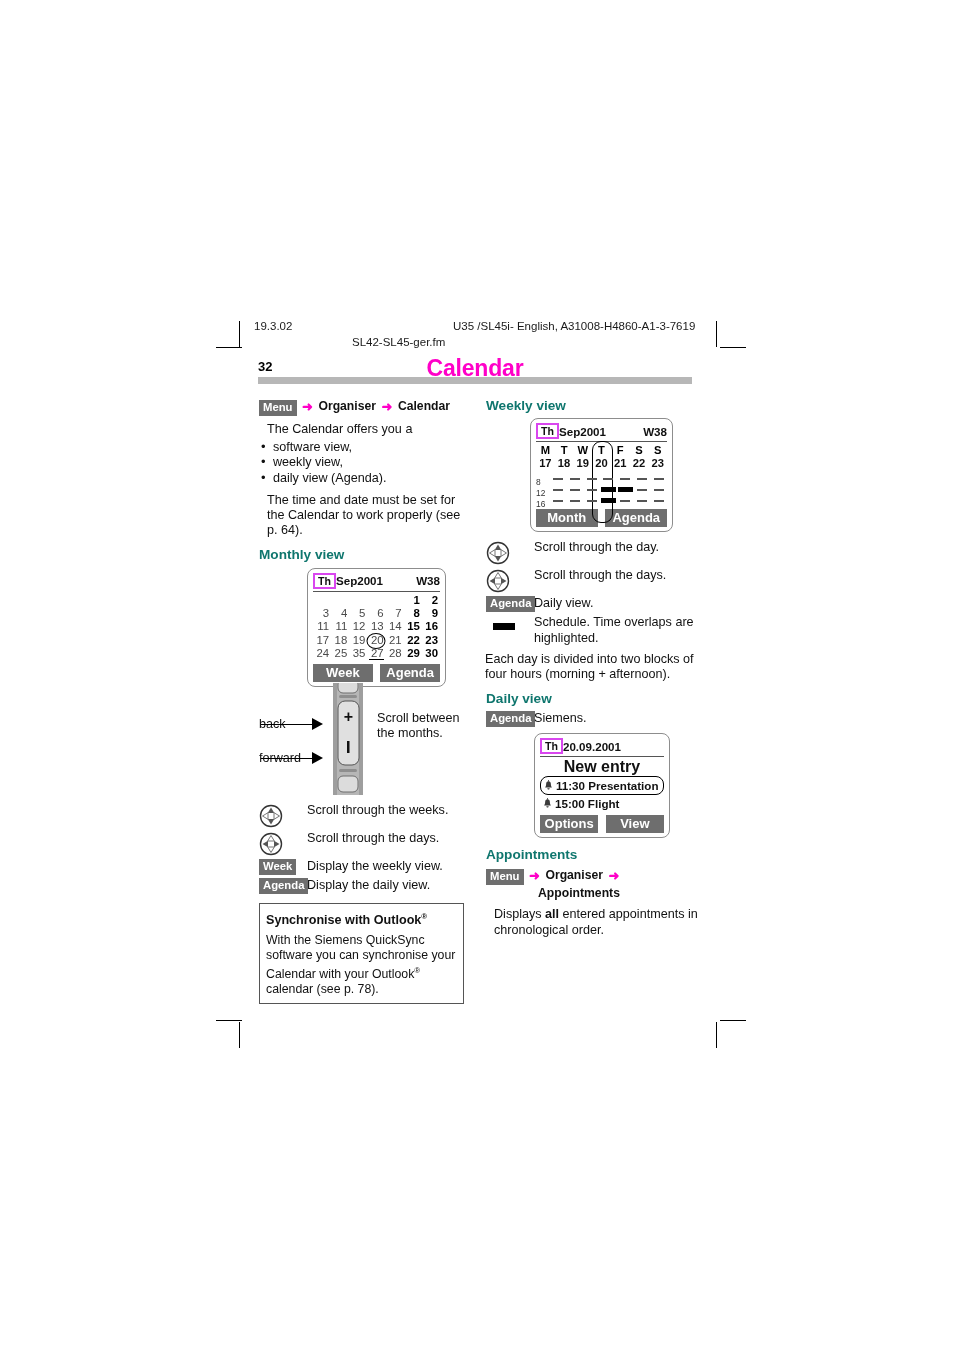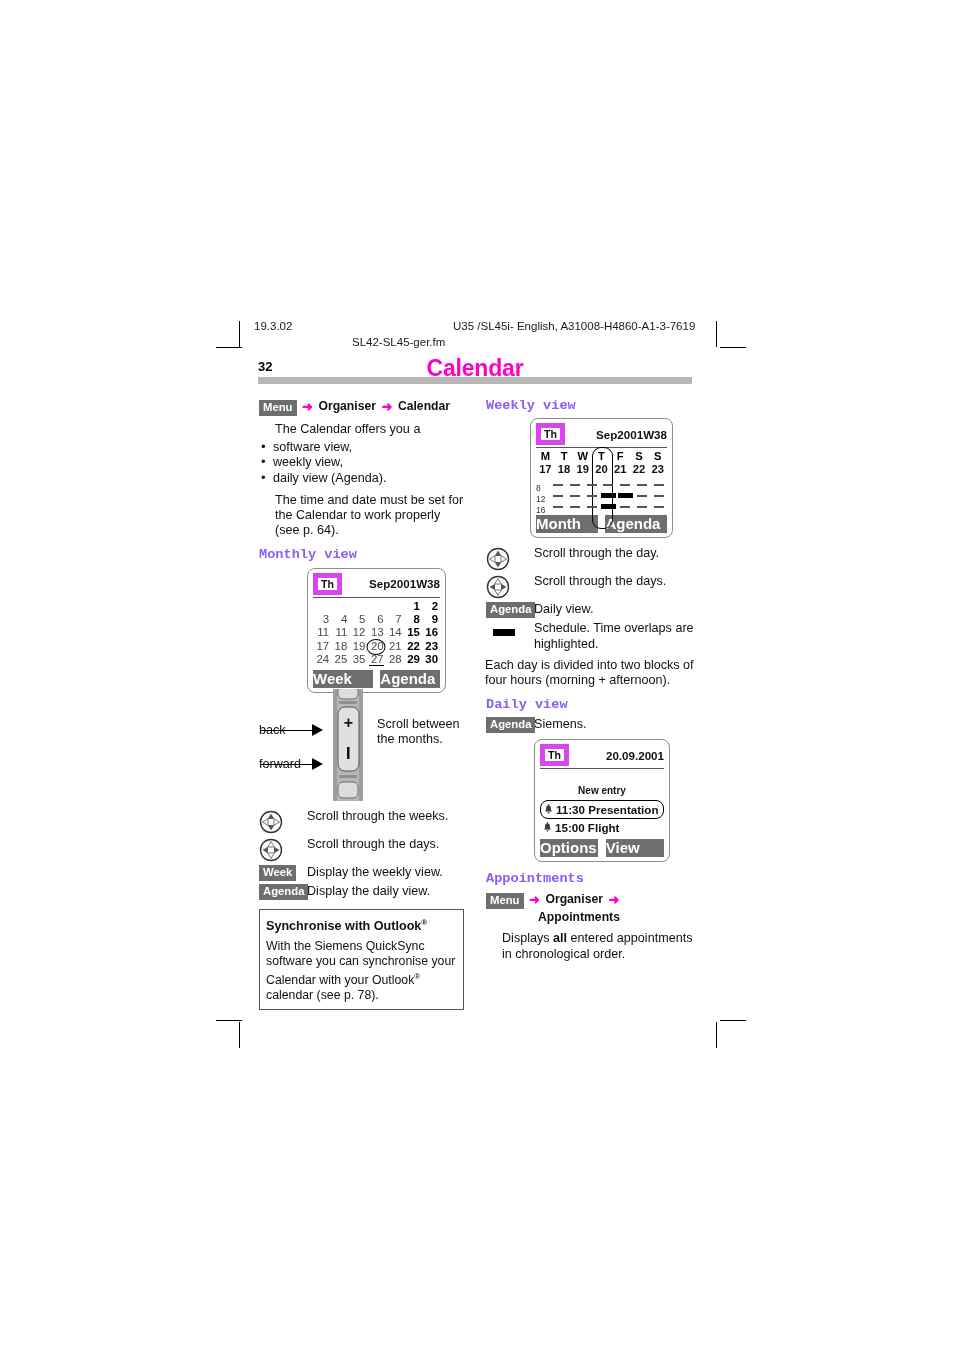--- a/index.html
+++ b/index.html
@@ -52,29 +52,28 @@
     position: absolute;
     top: 398px;
     width: 205px;
     font-size: 12.6px;
     line-height: 15.2px;
     color: #111;
   }
   .col-left  { left: 259px; }
   .col-right { left: 486px; width: 212px; }
 
-  p { margin: 0 0 7px 16px; }
+  p { margin: 0 0 7px 8px; }
   .tight { margin-bottom: 3px; }
 
   h2.sect {
-    color: #8b5cf6;
+    color: #0f766e;
     font-size: 13.6px;
     font-weight: bold;
     margin: 9px 0 5px 0;
-    font-family: Liberation Mono, monospace;
   }
   h2.sect.first { margin-top: 0; }
 
   
   .key {
     display: inline-block;
     background: #6e6e6e;
     color: #fff;
     font-size: 11.3px;
     font-weight: bold;
@@ -122,27 +121,27 @@
   .screen.month  { width: 139px; margin-left: 48px; }
   .screen.week   { width: 143px; margin-left: 44px; }
   .screen.daily  { width: 136px; margin-left: 48px; }
 
   .scr-top {
     display: flex; align-items: center;
     font-weight: bold; font-size: 11.6px;
     padding-bottom: 2px;
   }
   .daybox {
-    border: 5px solid #d946ef;
+    border: 2px solid #d946ef;
     padding: 0px 3px;
     font-size: 10.6px;
     font-weight: bold;
     line-height: 12px;
   }
-  .scr-top .mid  { flex: 1; text-align: right; }
+  .scr-top .mid  { flex: 1; text-align: left; }
   .scr-top .right{ }
 
   
   .mgrid {
     border-top: 1px solid #555;
     padding-top: 2px;
     display: grid;
     grid-template-columns: repeat(7, 1fr);
     gap: 0px;
     font-size: 11.4px;
@@ -200,25 +199,26 @@
     pointer-events: none;
   }
 
   
   .softbar {
     display: flex; justify-content: space-between;
     margin-top: 3px;
   }
   .softkey {
     background: #6e6e6e; color: #fff;
-    font-size: 15px; font-weight: bold;
+    font-size: 13px; font-weight: bold;
+    text-align: center;
     padding: 1px 0 2px 0;
     width: 47%;
   }
-  .d-new   { text-align: center; font-size: 10px; font-weight: bold; padding: 2px 0 1px 0; margin-top: 12px; }
+  .d-new   { text-align: center; font-size: 16px; font-weight: bold; padding: 2px 0 1px 0; }
   .d-item  { display: flex; align-items: center; font-size: 11.6px; font-weight: bold; padding: 1px 3px; gap: 3px; }
   .d-item.sel { border: 1px solid #000; border-radius: 8px; }
   .bell { width: 9px; height: 11px; flex: none; }
 
   
   .deflist { margin: 2px 0 6px 0; }
   .defrow { display: flex; align-items: flex-start; margin-bottom: 3px; }
   .defrow .dicon { width: 48px; flex: none; display: flex; align-items: flex-start; padding-top: 1px; }
   .defrow .dtext { flex: 1; line-height: 15.2px; }
   .defrow.keyrow .dicon { padding-top: 0; }

